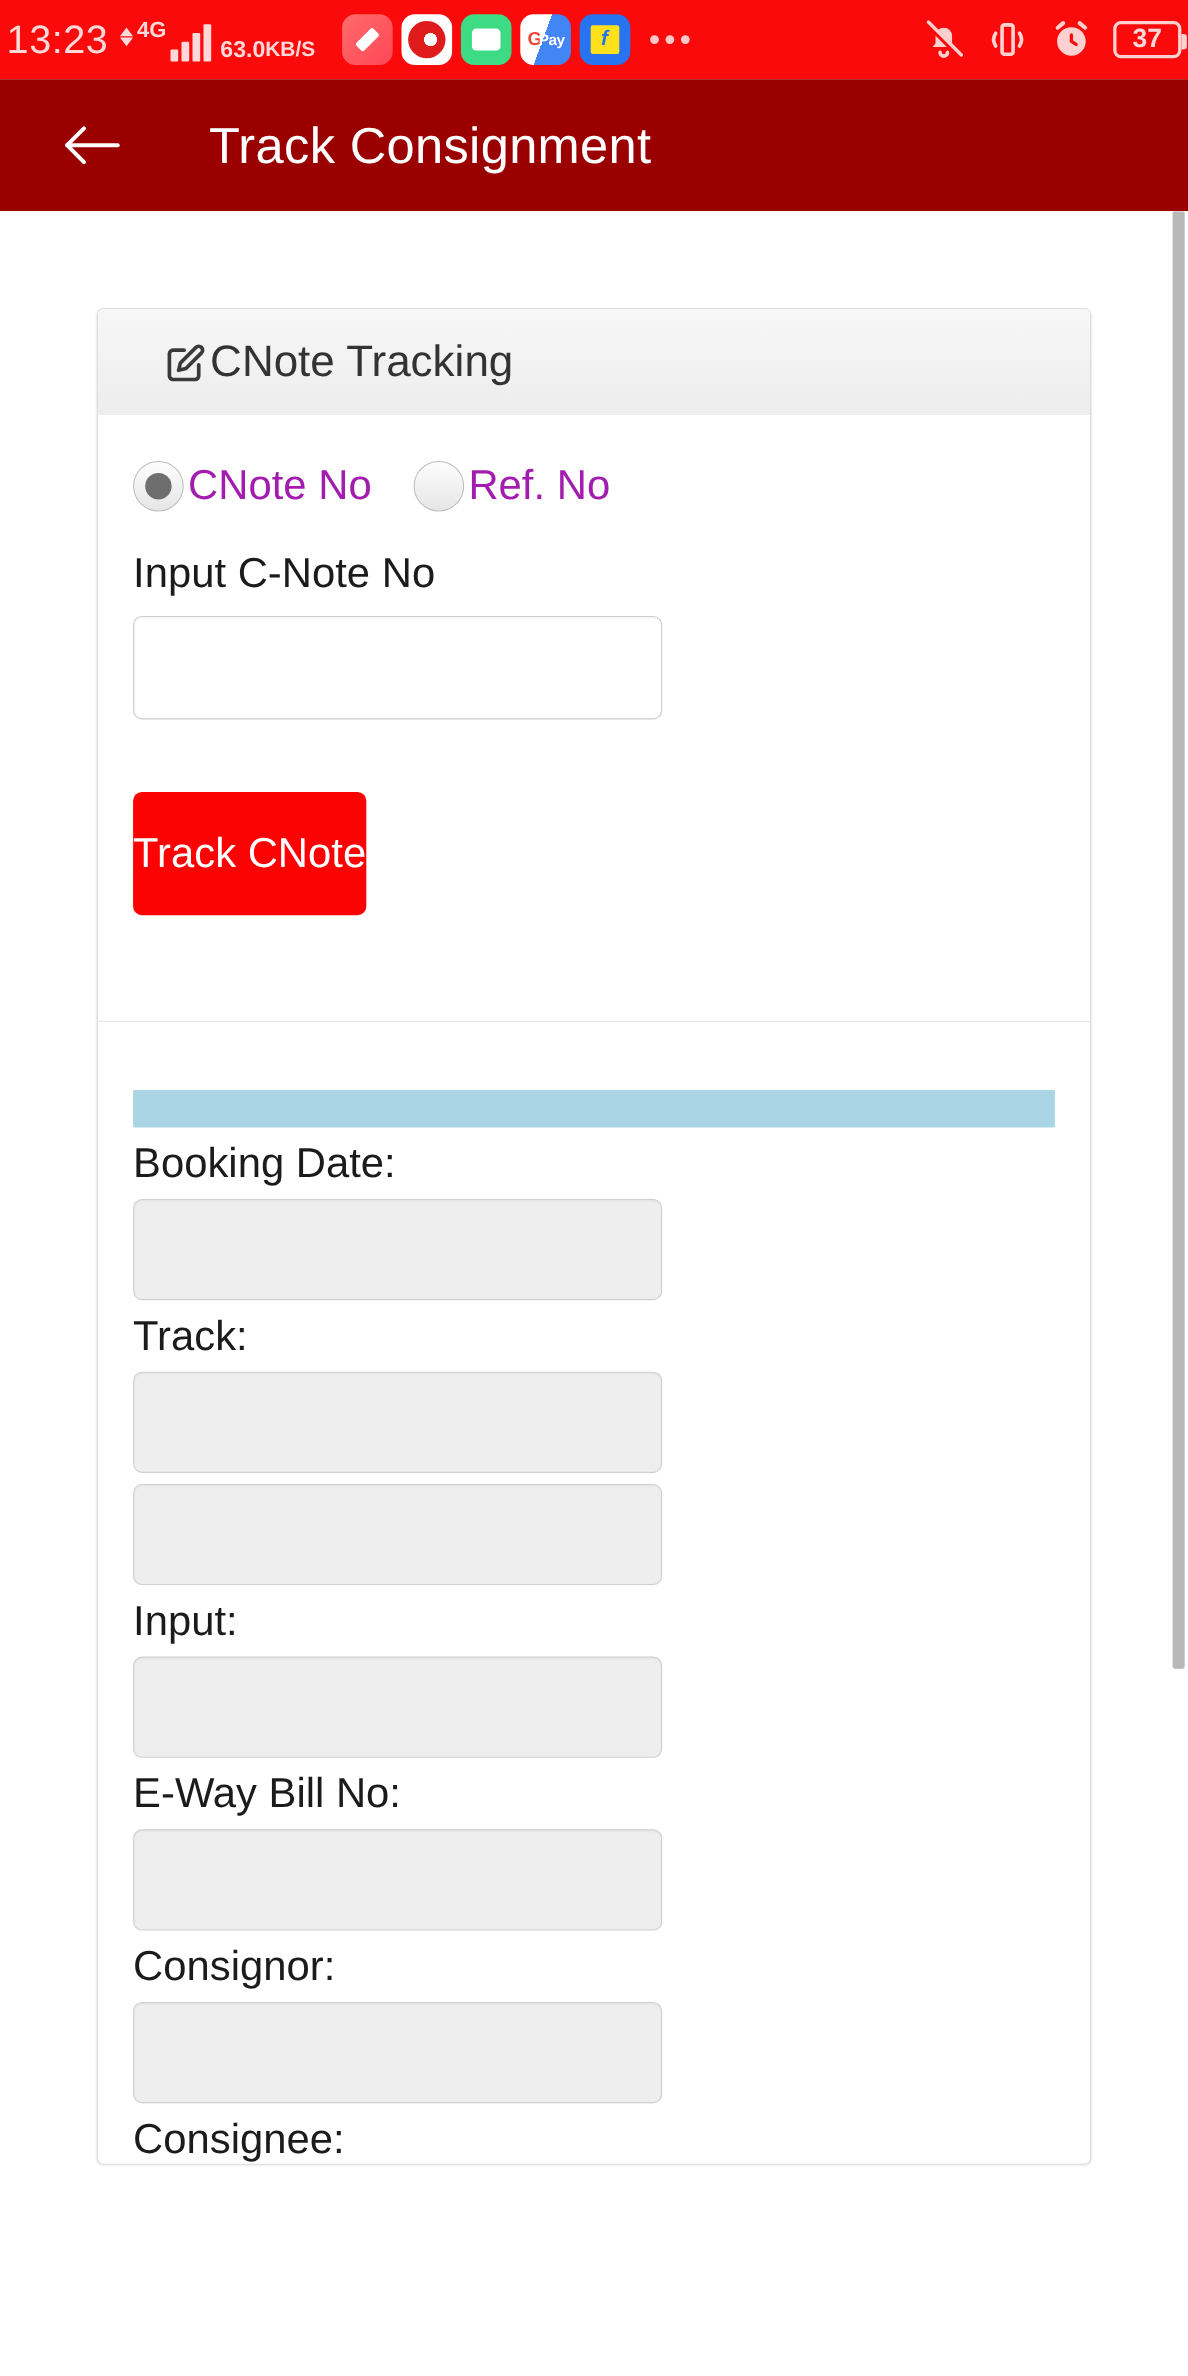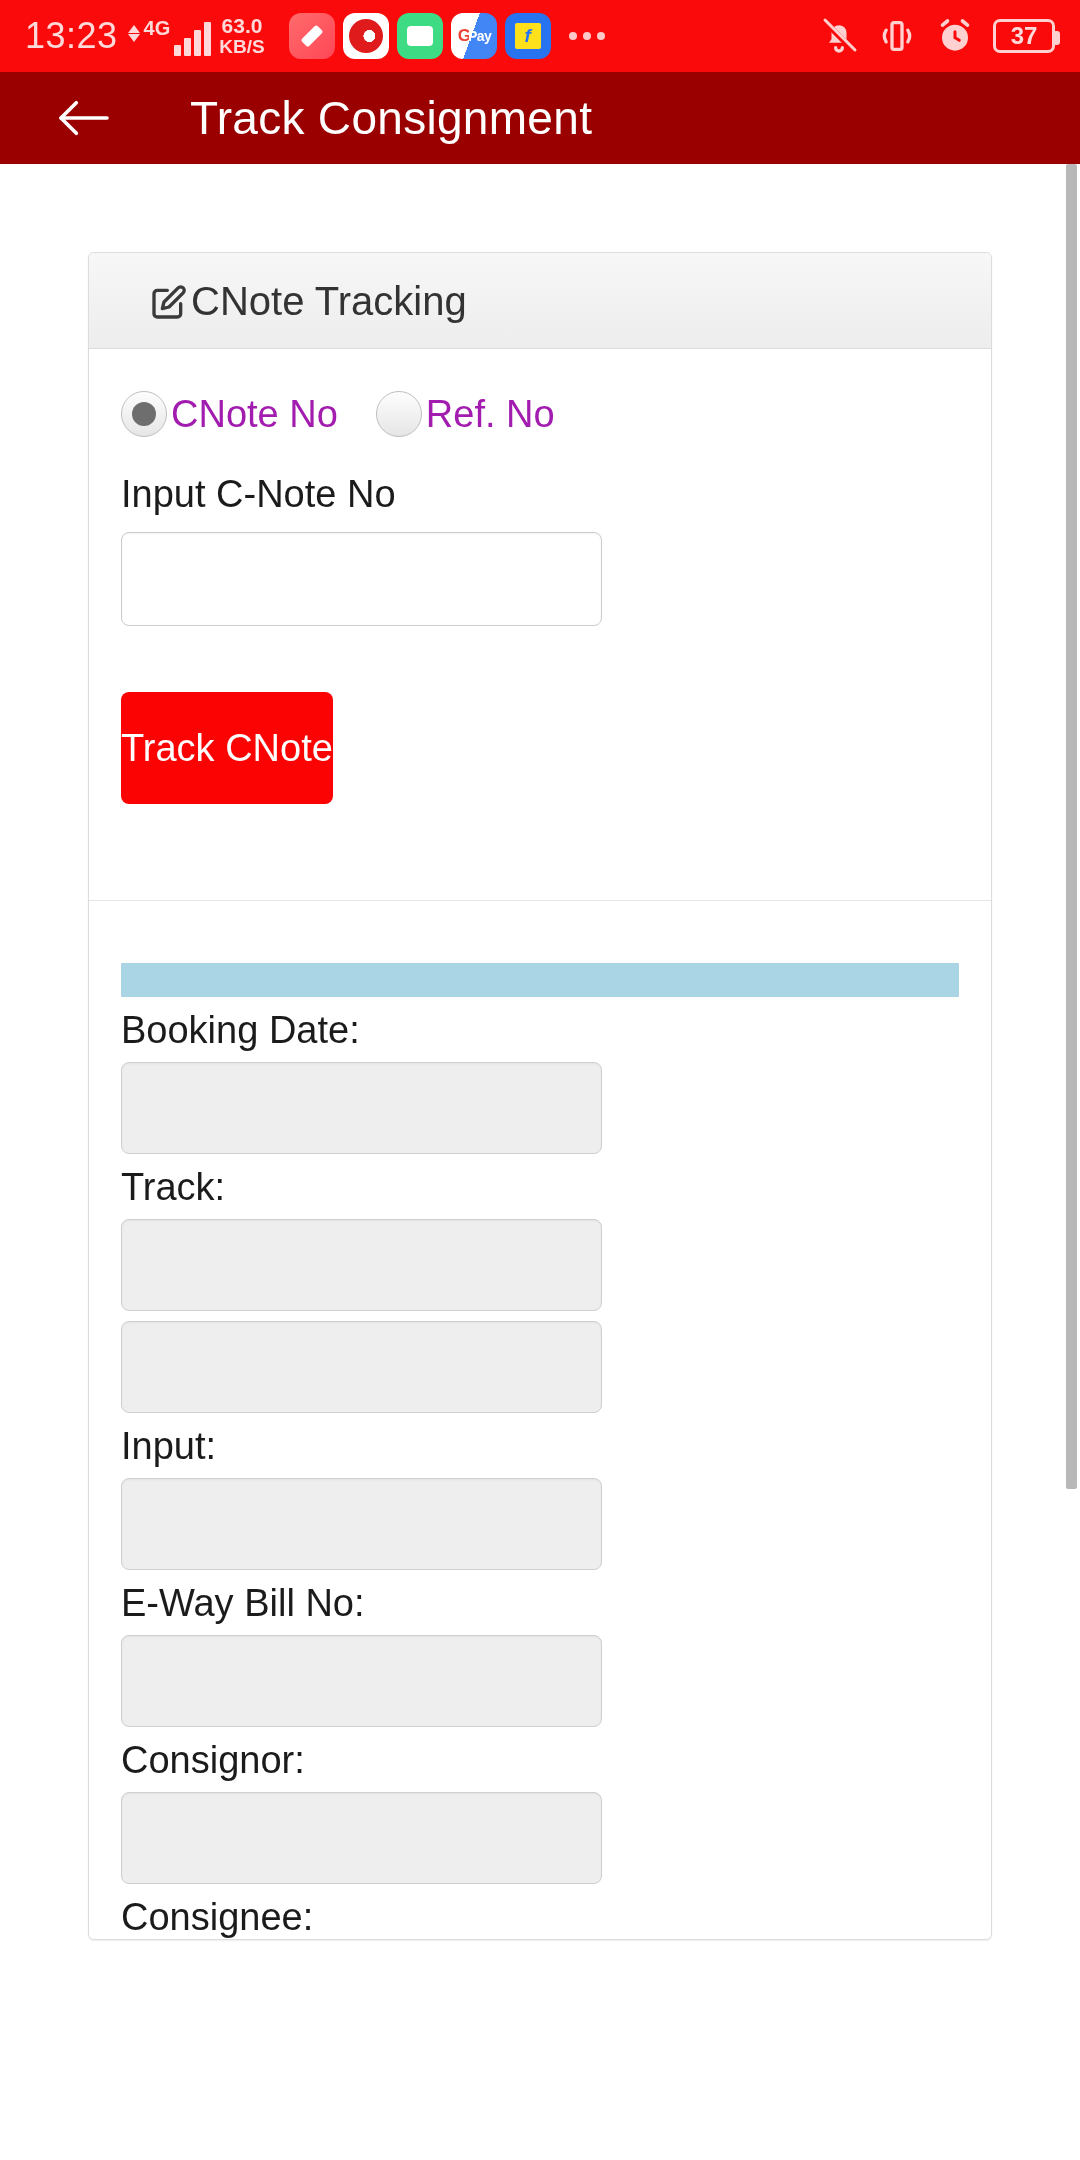--- a/index.html
+++ b/index.html
@@ -9,21 +9,21 @@
     font-family:"Liberation Sans", sans-serif;
     overflow:hidden;
   }
 
   
   .status-bar{
     position:relative;
     height:72px; width:1080px;
     background:#FA0A0A;
     display:flex; align-items:center;
-    padding:0 25px;
+    padding:0 6px;
     color:#ffd4d4;
   }
   .sb-left{ display:flex; align-items:center; gap:10px; }
   .sb-clock{
     font-size:36px; font-weight:400; color:#ffd9d9;
     letter-spacing:0.5px; line-height:1;
   }
   .net-group{ display:flex; align-items:flex-end; gap:4px; height:40px; }
   .net-arrows{
     display:flex; flex-direction:column; align-items:center;
@@ -32,21 +32,21 @@
   .tri-up{ width:0;height:0;border-left:6px solid transparent;border-right:6px solid transparent;border-bottom:8px solid #ffd9d9; }
   .tri-dn{ width:0;height:0;border-left:6px solid transparent;border-right:6px solid transparent;border-top:8px solid #ffd9d9; }
   .net-4g{ font-size:20px; font-weight:700; color:#ffd9d9; padding-bottom:16px; }
   .bars{ display:flex; align-items:flex-end; gap:3px; height:36px; }
   .bars i{ display:block; width:7px; background:#ffd9d9; border-radius:1px; }
   .bars i:nth-child(1){ height:11px; }
   .bars i:nth-child(2){ height:18px; }
   .bars i:nth-child(3){ height:26px; }
   .bars i:nth-child(4){ height:34px; }
   .speed{
-    display:flex; flex-direction:column; align-items:center;
+    display:flex; flex-direction:row; align-items:center;
     line-height:1.02; margin-left:4px;
   }
   .speed span{ font-size:21px; font-weight:700; color:#ffd9d9; }
   .speed span.u{ font-size:19px; }
 
   .sb-apps{ display:flex; align-items:center; gap:8px; margin-left:14px; }
   .appicon{
     width:46px; height:46px; border-radius:12px;
     display:flex; align-items:center; justify-content:center;
     font-size:22px; overflow:hidden; position:relative;
@@ -88,21 +88,21 @@
     display:flex;align-items:center;justify-content:center;position:relative;
   }
   .battery::after{
     content:""; position:absolute; right:-8px; top:9px; width:5px;height:14px;
     background:#ffd0d0; border-radius:0 3px 3px 0;
   }
   .battery span{ font-size:24px; font-weight:700; color:#ffd9d9; line-height:1; }
 
   
   .appbar{
-    height:92px; width:1080px; background:#9A0000;
+    height:120px; width:1080px; background:#9A0000;
     display:flex; align-items:center; padding:0 52px;
   }
   .back-arrow{ width:64px;height:64px;display:flex;align-items:center;justify-content:center; }
   .appbar-title{
     font-size:46px; color:#ffffff; font-weight:400;
     margin-left:74px; letter-spacing:0.3px;
   }
 
   
   .page{ position:relative; width:1080px; height:1968px; background:#ffffff; overflow:hidden; }

